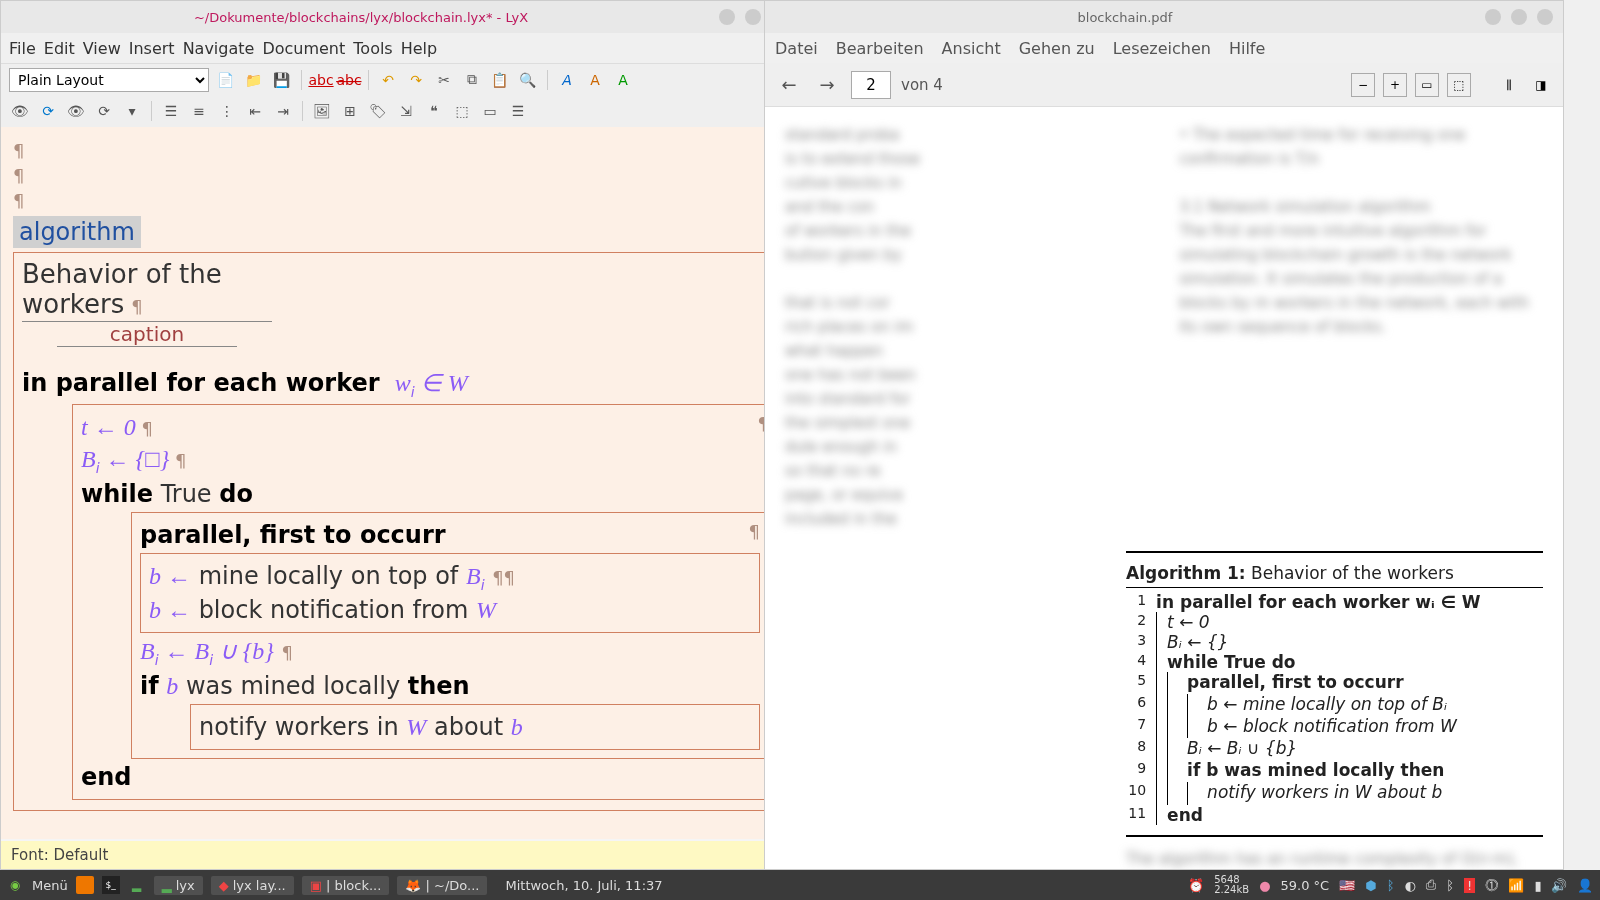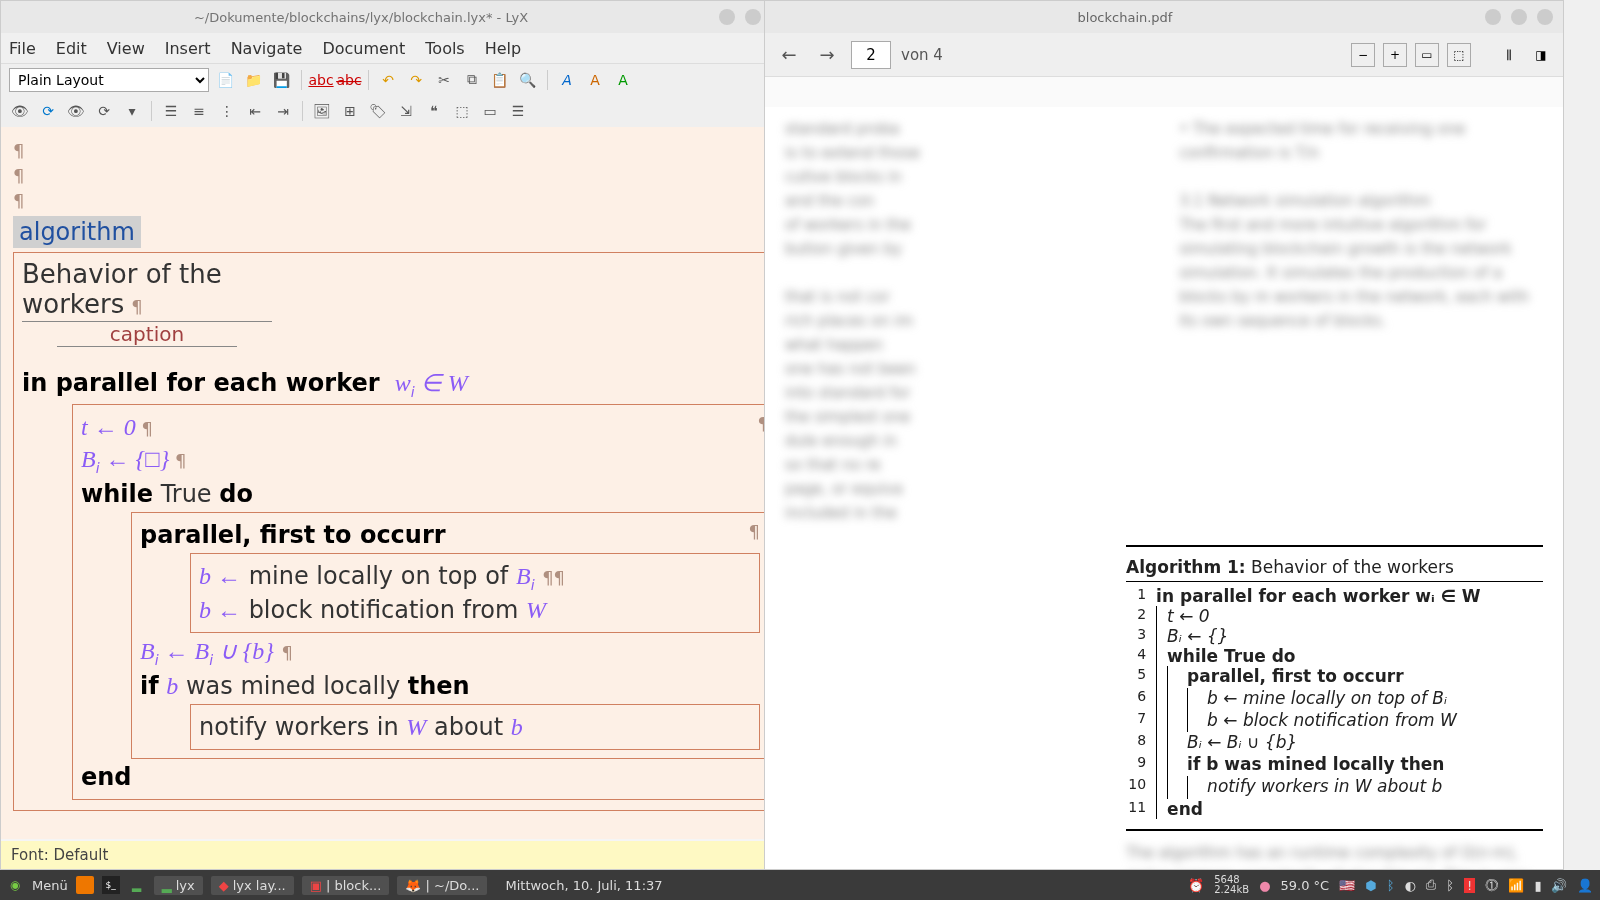--- a/index.html
+++ b/index.html
@@ -1,26 +1,26 @@
 <!DOCTYPE html>
 <html><head>
 <meta charset="utf-8">
 <style>
 * { margin: 0; padding: 0; box-sizing: border-box; font-family: "DejaVu Sans", Arial, sans-serif; }
 body { width: 1600px; height: 900px; overflow: hidden; background: #f0f0f0; position: relative; }
 
 
 .lyx-window { position: absolute; left: 0; top: 0; width: 800px; height: 870px; background: #f5f5f5; border: 1px solid #ccc; }
-.lyx-titlebar { height: 32px; background: #e8e8e8; display: flex; align-items: center; padding: 0 12px; font-size: 13px; color: #737373; }
+.lyx-titlebar { height: 32px; background: #e8e8e8; display: flex; align-items: center; padding: 0 12px; font-size: 13px; color: #be185d; }
 .lyx-titlebar .title { flex: 1; text-align: center; }
 .tb-btn { width: 16px; height: 16px; border-radius: 50%; margin-left: 10px; }
 .tb-min { background: #ccc; }
 .tb-max { background: #ccc; }
 .tb-close { background: #7ab648; }
-.lyx-menubar { height: 30px; display: flex; align-items: center; padding: 0 8px; gap: 20px; font-size: 16px; color: #333; background: #f0f0f0; }
+.lyx-menubar { height: 30px; display: flex; align-items: center; padding: 0 8px; gap: 8px; font-size: 16px; color: #333; background: #f0f0f0; }
 .lyx-menubar span { cursor: pointer; }
 
 .lyx-toolbar1 { height: 32px; display: flex; align-items: center; padding: 0 8px; gap: 6px; background: #efefef; border-top: 1px solid #ddd; }
 .lyx-toolbar2 { height: 32px; display: flex; align-items: center; padding: 0 8px; gap: 6px; background: #efefef; }
 .layout-select { width: 200px; height: 24px; font-size: 14px; background: white; border: 1px solid #aaa; padding: 0 4px; }
 .tb-icon { width: 22px; height: 22px; display: inline-flex; align-items: center; justify-content: center; font-size: 14px; color: #555; cursor: pointer; }
 .tb-sep { width: 1px; height: 20px; background: #ccc; margin: 0 2px; }
 .tb-more { font-size: 12px; color: #666; margin-left: auto; }
 
 .lyx-editor { position: absolute; top: 126px; left: 0; right: 0; bottom: 30px; background: #fdf0e6; overflow: hidden; padding: 10px 12px; }
@@ -47,21 +47,21 @@
 .pdf-titlebar { height: 32px; background: #e8e8e8; display: flex; align-items: center; padding: 0 10px; font-size: 13px; color: #666; }
 .pdf-titlebar .title { flex: 1; text-align: center; }
 .pdf-menubar { height: 30px; display: flex; align-items: center; padding: 0 10px; gap: 18px; font-size: 16px; color: #555; background: #f0f0f0; }
 .pdf-toolbar { height: 44px; display: flex; align-items: center; padding: 0 10px; gap: 10px; background: #efefef; border-bottom: 1px solid #ddd; }
 .pdf-nav-btn { width: 28px; height: 28px; display: flex; align-items: center; justify-content: center; font-size: 18px; color: #555; cursor: pointer; }
 .pdf-page-input { width: 40px; height: 28px; text-align: center; border: 1px solid #aaa; font-size: 15px; }
 .pdf-page-total { font-size: 15px; color: #555; }
 .pdf-tb-right { margin-left: auto; display: flex; gap: 8px; }
 .pdf-tb-icon { width: 24px; height: 24px; border: 1px solid #aaa; display: flex; align-items: center; justify-content: center; font-size: 12px; }
 
-.pdf-content { position: absolute; top: 106px; left: 0; right: 0; bottom: 0; background: white; padding: 10px 20px; font-family: "Times New Roman", serif; font-size: 16px; color: #222; overflow: hidden; }
+.pdf-content { position: absolute; top: 106px; left: 0; right: 0; bottom: 0; background: white; padding: 16px 20px; font-family: "Times New Roman", serif; font-size: 16px; color: #222; overflow: hidden; }
 .pdf-bg-text { filter: blur(4px); color: #888; font-size: 15px; line-height: 1.6; }
 .pdf-bg-col { float: left; width: 48%; }
 .pdf-bg-col.r { float: right; }
 .pdf-algo { clear: both; border-top: 2px solid #000; border-bottom: 2px solid #000; padding: 6px 0; margin: 10px 0; font-size: 17px; }
 .pdf-algo-title { border-bottom: 1px solid #000; padding: 4px 0; }
 .pdf-algo-body { padding: 4px 0; }
 .pdf-algo-row { display: flex; }
 .pdf-algo-num { width: 30px; text-align: right; padding-right: 10px; font-size: 14px; }
 .pdf-algo-text { flex: 1; border-left: 1px solid #000; padding-left: 10px; }
 .pdf-algo-text.noborder { border-left: none; padding-left: 0; }
@@ -158,21 +158,21 @@
         <div class="algo-line">
           <span class="kw">in parallel for each worker</span>
           &nbsp;<span class="math">w<sub>i</sub> ∈ W</span>
         </div>
         <div class="inner-box">
           <div class="algo-line"><span class="math">t ← 0</span><span class="pilcrow"> ¶</span> <span class="pilcrow-right">¶</span></div>
           <div class="algo-line"><span class="math">B<sub>i</sub> ← {□}</span><span class="pilcrow"> ¶</span></div>
           <div class="algo-line"><span class="kw">while</span> <span>True</span> <span class="kw">do</span></div>
           <div class="inner-box4" style="margin-left:50px">
             <div class="algo-line"><span class="kw">parallel, first to occurr</span> <span class="pilcrow-right">¶</span></div>
-            <div class="inner-box4" style="margin-left:50px">
+            <div class="inner-box4" style="">
               <div class="algo-line"><span class="math">b ←</span> mine locally on top of <span class="math">B<sub>i</sub></span> <span class="pilcrow">¶</span><span class="pilcrow">¶</span></div>
               <div class="algo-line"><span class="math">b ←</span> block notification from <span class="math">W</span></div>
             </div>
             <div class="algo-line" style="margin-left:0"><span class="math">B<sub>i</sub> ← B<sub>i</sub> ∪ {b}</span> <span class="pilcrow">¶</span></div>
             <div class="algo-line"><span class="kw">if</span> <span class="math">b</span> <span>was mined locally</span> <span class="kw">then</span></div>
             <div class="inner-box4" style="margin-left:50px">
               <div class="algo-line">notify workers in <span class="math">W</span> about <span class="math">b</span></div>
             </div>
           </div>
           <div class="algo-line"><span class="kw">end</span></div>
@@ -186,20 +186,28 @@
     <span class="right">GIT</span>
   </div>
 </div>
 
 <div class="pdf-window">
   <div class="pdf-titlebar">
     <span class="title">blockchain.pdf</span>
     <span class="tb-btn tb-min" style="background:#ccc"></span>
     <span class="tb-btn tb-max" style="background:#ccc"></span>
     <span class="tb-btn tb-close" style="background:#ccc"></span>
+  </div>
+  <div class="pdf-menubar">
+    <span>Datei</span>
+    <span>Bearbeiten</span>
+    <span>Ansicht</span>
+    <span>Gehen zu</span>
+    <span>Lesezeichen</span>
+    <span>Hilfe</span>
   </div>
   <div class="pdf-toolbar">
     <span class="pdf-nav-btn">←</span>
     <span class="pdf-nav-btn">→</span>
     <input class="pdf-page-input" value="2" style="">
     <span class="pdf-page-total">von 4</span>
     <div class="pdf-tb-right">
       <span class="pdf-tb-icon">−</span>
       <span class="pdf-tb-icon">+</span>
       <span class="pdf-tb-icon">▭</span>

